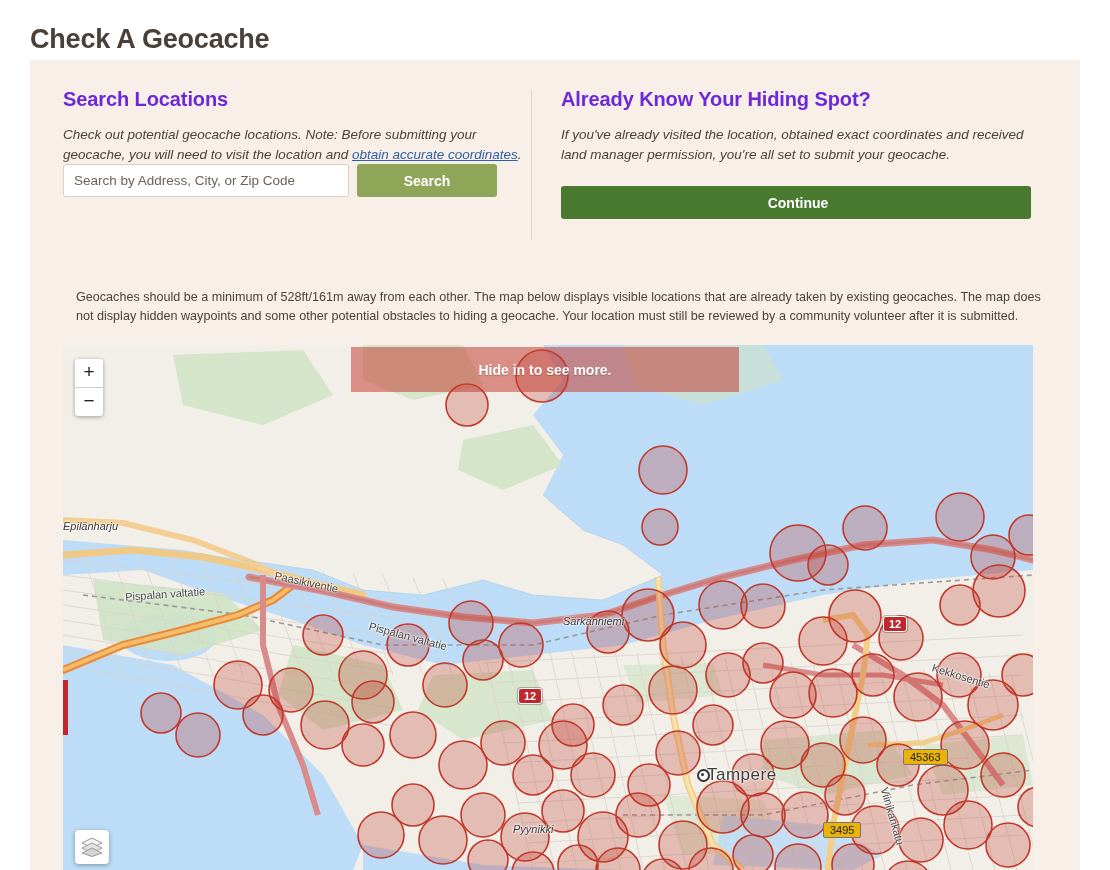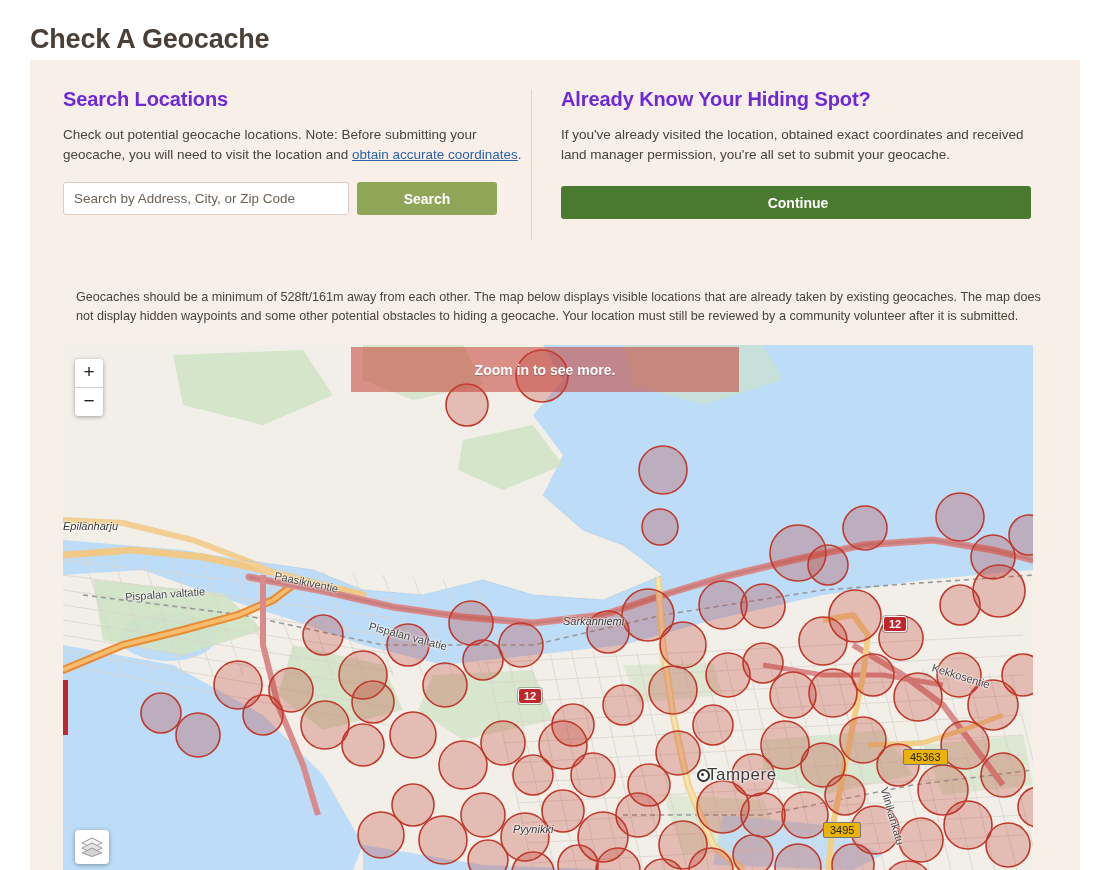--- a/index.html
+++ b/index.html
@@ -23,24 +23,24 @@
   .col-right{position:absolute;left:531px;top:28px;width:470px;}
   .divider{
     position:absolute;left:501px;top:30px;width:1px;height:150px;
     background:#e0d5cb;
   }
   h2.sec-title{
     margin:0 0 14px 0;font-size:20px;font-weight:bold;color:#6d28d9;
     letter-spacing:-0.1px;
   }
   p.sec-body{
-    margin:0;font-size:13.5px;line-height:19.5px;color:#4c4239;
+    margin:0;font-size:13.5px;line-height:19.5px;color:#4c4239;font-style:italic;
   }
   p.sec-body a{color:#2b63a8;text-decoration:underline;}
-  .search-row{margin-top:18px;display:flex;align-items:stretch;}
+  .search-row{display:flex;align-items:stretch;}
   .search-input{
     width:286px;height:33px;box-sizing:border-box;
     border:1px solid #d9cfc6;border-radius:3px;background:#ffffff;
     padding:0 10px;font-size:13.5px;color:#555;
     font-family:"Liberation Sans", sans-serif;outline:none;
   }
   .search-input::placeholder{color:#6d6258;opacity:1;}
   .btn-search{
     margin-left:8px;width:140px;height:33px;border:0;border-radius:3px;
     background:#8fa659;color:#ffffff;font-size:14px;font-weight:bold;
@@ -344,21 +344,21 @@
         <div class="maplabel" style="left: 450px; top: 478px;">Pyynikki</div>
         <div class="maplabel road" style="left: 868px; top: 325px; transform: rotate(17deg);">Kekkosentie</div>
         <div class="maplabel road" style="left: 800px; top: 465px; transform: rotate(74deg);">Viinikankatu</div>
         <div class="shield" style="left: 455px; top: 343px;">12</div>
         <div class="shield" style="left: 820px; top: 271px;">12</div>
         <div class="routebox" style="left: 840px; top: 404px;">45363</div>
         <div class="routebox" style="left: 760px; top: 477px;">3495</div>
         <div class="citydot" style="left: 634px; top: 424px;"></div>
       </div>
 
-    <div class="banner">Zoom in to see more.</div>
+    <div class="banner">Hide in to see more.</div>
 
     <div class="zoom-ctl">
       <div class="zoom-btn plus">+</div>
       <div class="zoom-btn minus">−</div>
     </div>
 
     <div class="layers-ctl">
       <svg width="22" height="20" viewBox="0 0 22 20">
         <polygon points="11,1 21,6 11,11 1,6" fill="#f2f2f2" stroke="#999" stroke-width="1"></polygon>
         <polygon points="11,6 21,11 11,16 1,11" fill="#e4e4e4" stroke="#999" stroke-width="1"></polygon>

